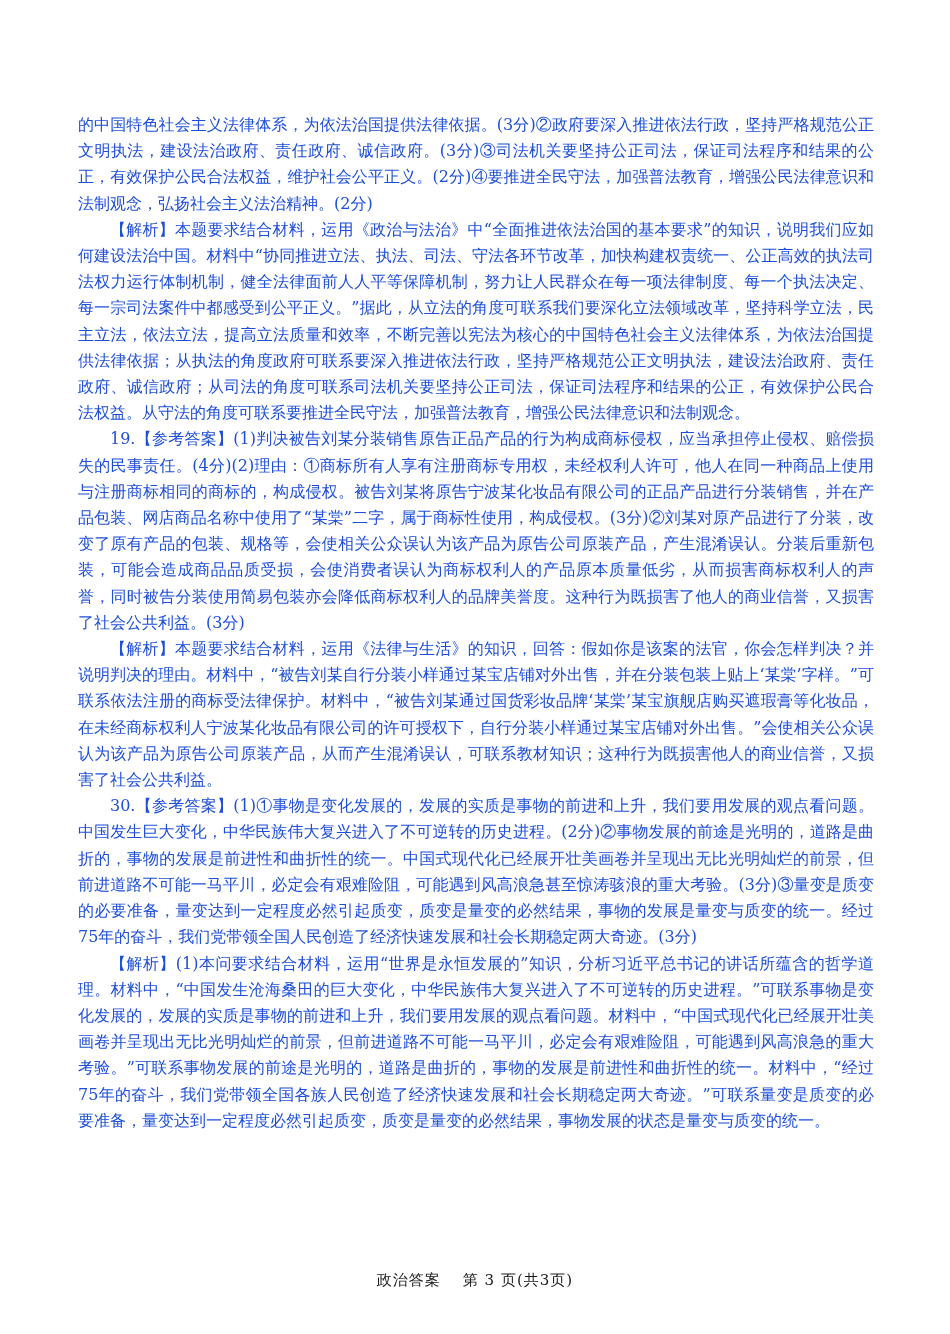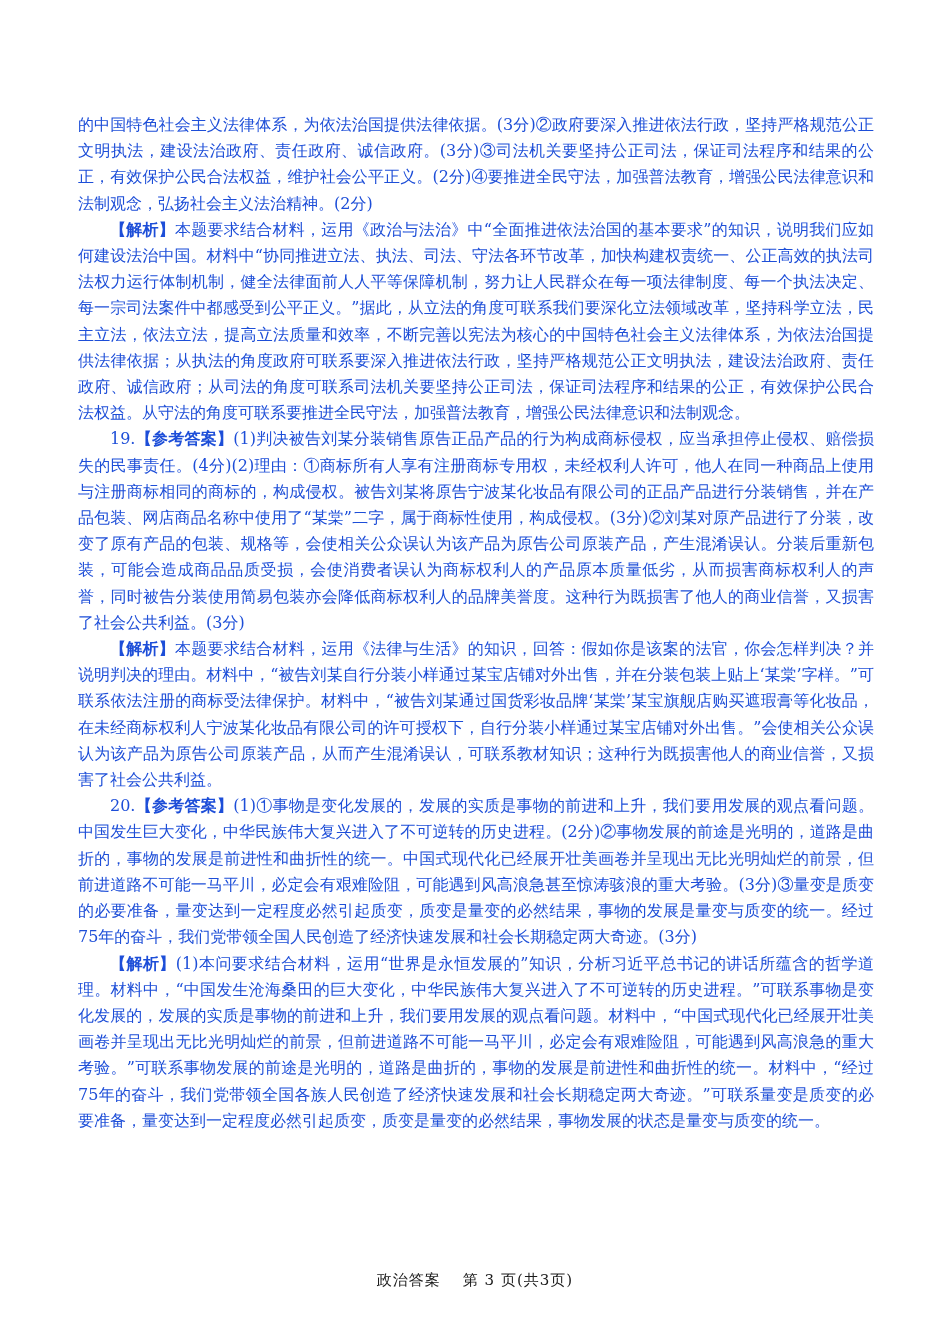--- a/index.html
+++ b/index.html
@@ -6,21 +6,21 @@
   body { width: 950px; height: 1334px; position: relative; overflow: hidden; }
   .page {
     position: absolute; left: 78px; top: 72px; width: 796px;
     font-family: "DejaVu Serif", "Liberation Serif", serif;
     font-size: 16px; line-height: 26.2px; color: #1d4ed8;
     text-align: justify;
     margin-top: 40px;
   }
   .para { margin: 0; }
   .indent { text-indent: 2em; }
-  .tag { font-family: "DejaVu Sans", "Liberation Sans", sans-serif; font-weight: bold; }
+  .tag { font-family: "DejaVu Sans", "Liberation Sans", sans-serif; font-weight: normal; }
   .footer {
     position: absolute; left: 0; width: 950px; top: 1271px;
     text-align: center;
     font-family: "DejaVu Serif", "Liberation Serif", serif;
     font-size: 15px; color: #1a1a1a; letter-spacing: 1px;
   }
   .footer span { display: inline-block; text-align: center; }
   .footer .gap { width: 22px; }
 </style>
 </head>
@@ -33,21 +33,21 @@
   <p class="para indent">
     <span class="tag">【解析】</span><span>本题要求结合材料，运用《政治与法治》中“全面推进依法治国的基本要求”的知识，说明我们应如何建设法治中国。材料中“协同推进立法、执法、司法、守法各环节改革，加快构建权责统一、公正高效的执法司法权力运行体制机制，健全法律面前人人平等保障机制，努力让人民群众在每一项法律制度、每一个执法决定、每一宗司法案件中都感受到公平正义。”据此，从立法的角度可联系我们要深化立法领域改革，坚持科学立法，民主立法，依法立法，提高立法质量和效率，不断完善以宪法为核心的中国特色社会主义法律体系，为依法治国提供法律依据；从执法的角度政府可联系要深入推进依法行政，坚持严格规范公正文明执法，建设法治政府、责任政府、诚信政府；从司法的角度可联系司法机关要坚持公正司法，保证司法程序和结果的公正，有效保护公民合法权益。从守法的角度可联系要推进全民守法，加强普法教育，增强公民法律意识和法制观念。</span>
   </p>
   <p class="para indent">
     <span>19.</span><span class="tag">【参考答案】</span><span>(1)判决被告刘某分装销售原告正品产品的行为构成商标侵权，应当承担停止侵权、赔偿损失的民事责任。(4分)(2)理由：①商标所有人享有注册商标专用权，未经权利人许可，他人在同一种商品上使用与注册商标相同的商标的，构成侵权。被告刘某将原告宁波某化妆品有限公司的正品产品进行分装销售，并在产品包装、网店商品名称中使用了“某棠”二字，属于商标性使用，构成侵权。(3分)②刘某对原产品进行了分装，改变了原有产品的包装、规格等，会使相关公众误认为该产品为原告公司原装产品，产生混淆误认。分装后重新包装，可能会造成商品品质受损，会使消费者误认为商标权利人的产品原本质量低劣，从而损害商标权利人的声誉，同时被告分装使用简易包装亦会降低商标权利人的品牌美誉度。这种行为既损害了他人的商业信誉，又损害了社会公共利益。(3分)</span>
   </p>
   <p class="para indent">
     <span class="tag">【解析】</span><span>本题要求结合材料，运用《法律与生活》的知识，回答：假如你是该案的法官，你会怎样判决？并说明判决的理由。材料中，“被告刘某自行分装小样通过某宝店铺对外出售，并在分装包装上贴上‘某棠’字样。”可联系依法注册的商标受法律保护。材料中，“被告刘某通过国货彩妆品牌‘某棠’某宝旗舰店购买遮瑕膏等化妆品，在未经商标权利人宁波某化妆品有限公司的许可授权下，自行分装小样通过某宝店铺对外出售。”会使相关公众误认为该产品为原告公司原装产品，从而产生混淆误认，可联系教材知识；这种行为既损害他人的商业信誉，又损害了社会公共利益。</span>
   </p>
   <p class="para indent">
-    <span>20.</span><span class="tag">【参考答案】</span><span>(1)①事物是变化发展的，发展的实质是事物的前进和上升，我们要用发展的观点看问题。中国发生巨大变化，中华民族伟大复兴进入了不可逆转的历史进程。(2分)②事物发展的前途是光明的，道路是曲折的，事物的发展是前进性和曲折性的统一。中国式现代化已经展开壮美画卷并呈现出无比光明灿烂的前景，但前进道路不可能一马平川，必定会有艰难险阻，可能遇到风高浪急甚至惊涛骇浪的重大考验。(3分)③量变是质变的必要准备，量变达到一定程度必然引起质变，质变是量变的必然结果，事物的发展是量变与质变的统一。经过75年的奋斗，我们党带领全国人民创造了经济快速发展和社会长期稳定两大奇迹。(3分)</span>
+    <span>30.</span><span class="tag">【参考答案】</span><span>(1)①事物是变化发展的，发展的实质是事物的前进和上升，我们要用发展的观点看问题。中国发生巨大变化，中华民族伟大复兴进入了不可逆转的历史进程。(2分)②事物发展的前途是光明的，道路是曲折的，事物的发展是前进性和曲折性的统一。中国式现代化已经展开壮美画卷并呈现出无比光明灿烂的前景，但前进道路不可能一马平川，必定会有艰难险阻，可能遇到风高浪急甚至惊涛骇浪的重大考验。(3分)③量变是质变的必要准备，量变达到一定程度必然引起质变，质变是量变的必然结果，事物的发展是量变与质变的统一。经过75年的奋斗，我们党带领全国人民创造了经济快速发展和社会长期稳定两大奇迹。(3分)</span>
   </p>
   <p class="para indent">
     <span class="tag">【解析】</span><span>(1)本问要求结合材料，运用“世界是永恒发展的”知识，分析习近平总书记的讲话所蕴含的哲学道理。材料中，“中国发生沧海桑田的巨大变化，中华民族伟大复兴进入了不可逆转的历史进程。”可联系事物是变化发展的，发展的实质是事物的前进和上升，我们要用发展的观点看问题。材料中，“中国式现代化已经展开壮美画卷并呈现出无比光明灿烂的前景，但前进道路不可能一马平川，必定会有艰难险阻，可能遇到风高浪急的重大考验。”可联系事物发展的前途是光明的，道路是曲折的，事物的发展是前进性和曲折性的统一。材料中，“经过75年的奋斗，我们党带领全国各族人民创造了经济快速发展和社会长期稳定两大奇迹。”可联系量变是质变的必要准备，量变达到一定程度必然引起质变，质变是量变的必然结果，事物发展的状态是量变与质变的统一。</span>
   </p>
 </div>
 
 <div class="footer">
   <span>政治答案</span><span class="gap"></span><span>第 3 页(共3页)</span>
 </div>
 

